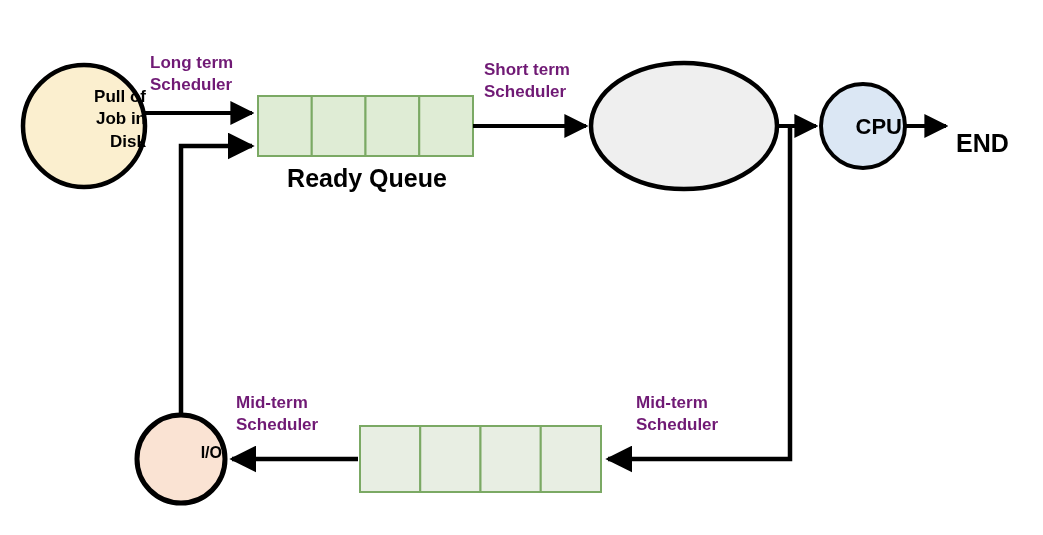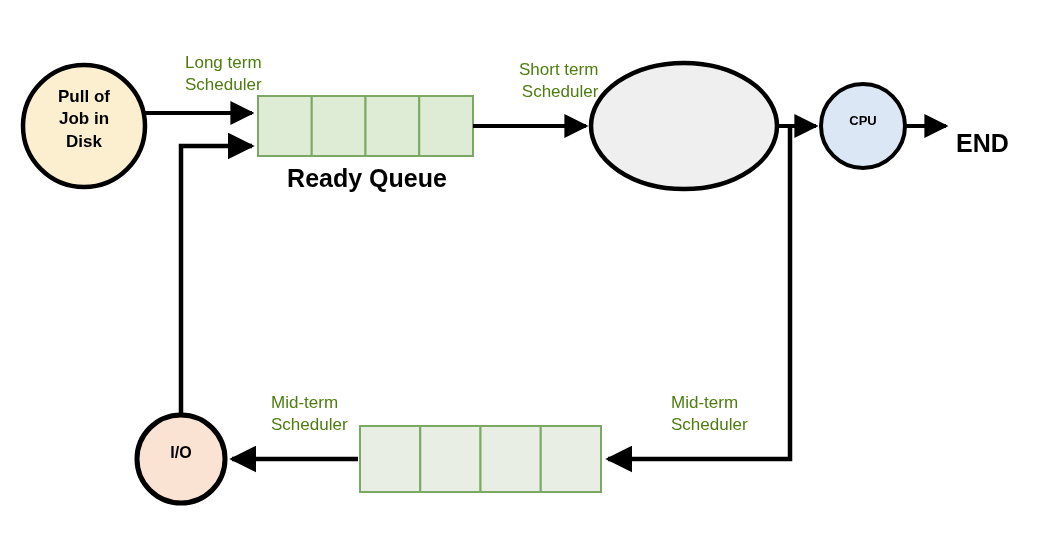--- a/index.html
+++ b/index.html
@@ -6,50 +6,49 @@
   #canvas{
     position:relative;
     width:1043px;height:535px;
     background:#ffffff;
     font-family:"Liberation Sans", sans-serif;
     overflow:hidden;
   }
   svg#wires{position:absolute;left:0;top:0;width:1043px;height:535px;}
   .node-label{
     position:absolute;
-    text-align:center;
+    text-align:right;
     font-weight:bold;
     color:#000000;
     line-height:1.32;
     pointer-events:none;
     white-space:pre-line;
   }
   .edge-label{
     position:absolute;
-    font-weight:normal;
-    color:#4d7c0f;
+    font-weight:bold;
+    color:#701a75;
     line-height:1.30;
     white-space:pre-line;
-    margin-left:35px;
   }
   .queue-caption{
     position:absolute;
     font-weight:bold;
     color:#000000;
     text-align:center;
   }
   
   #pull-label{left:22px;top:86px;width:124px;font-size:17px;}
   #dispatcher-label{left:592px;top:116px;width:184px;font-size:15px;letter-spacing:0.3px;}
-  #cpu-label{left:824px;top:112px;width:78px;font-size:13px;}
+  #cpu-label{left:824px;top:112px;width:78px;font-size:22px;}
   #io-label{left:140px;top:442px;width:82px;font-size:16px;}
   #end-label{left:956px;top:107px;width:84px;font-size:25px;text-align:left;margin-top:20px;}
 
   #lbl-long{left:150px;top:52px;font-size:17px;}
-  #lbl-short{left:484px;top:59px;font-size:17px;text-align:right;}
+  #lbl-short{left:484px;top:59px;font-size:17px;}
   #lbl-mid-left{left:236px;top:392px;font-size:17px;}
   #lbl-mid-right{left:636px;top:392px;font-size:17px;}
 
   #cap-ready{left:262px;top:164px;width:210px;font-size:25px;}
   #cap-waiting{left:392px;top:383px;width:176px;font-size:19px;}
 </style>
 </head>
 <body>
 
 <div id="canvas">

